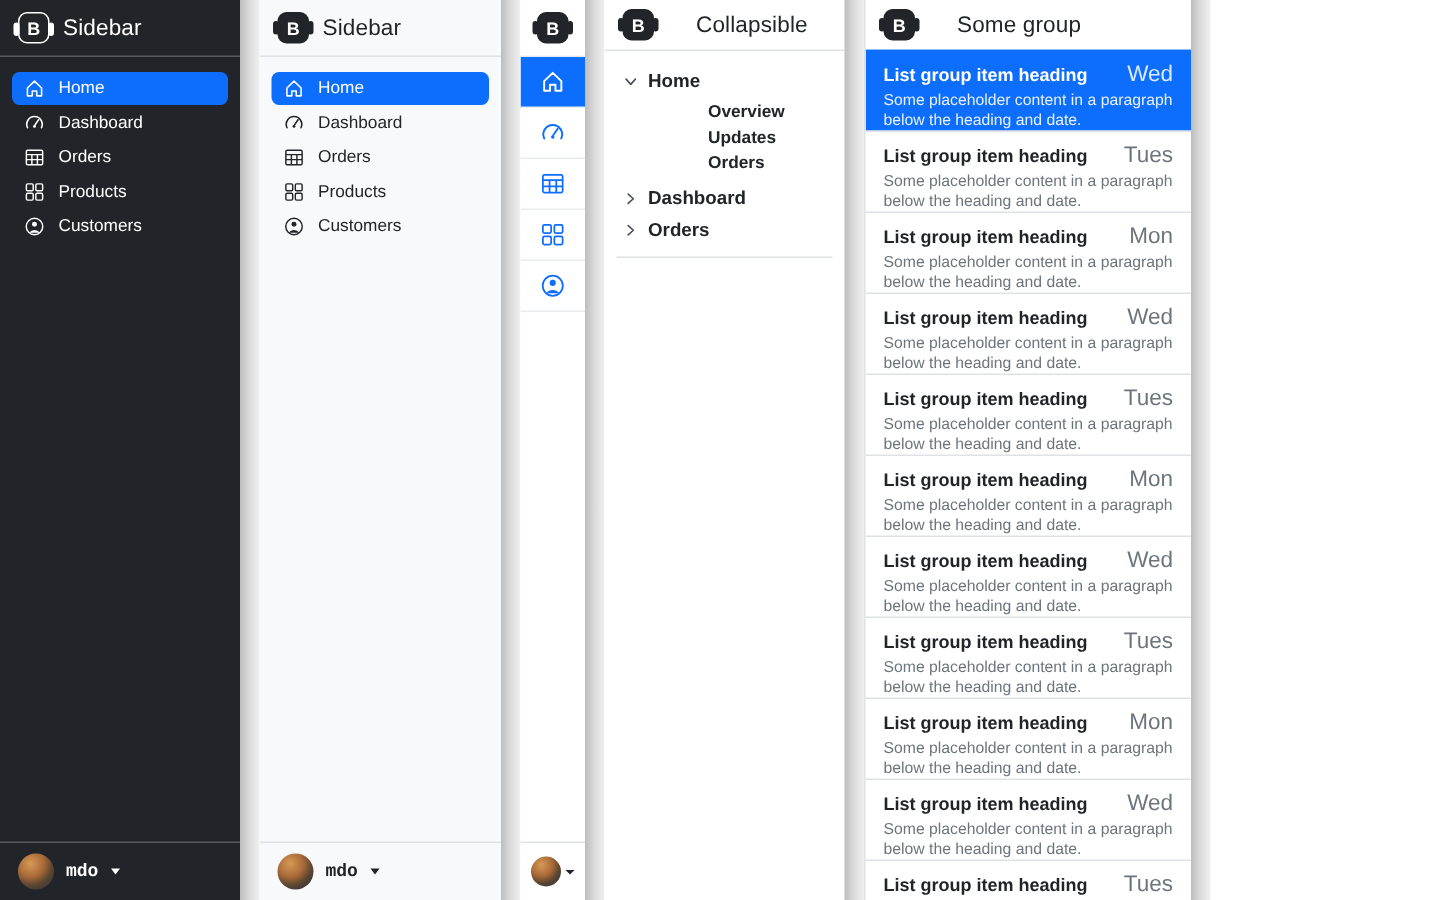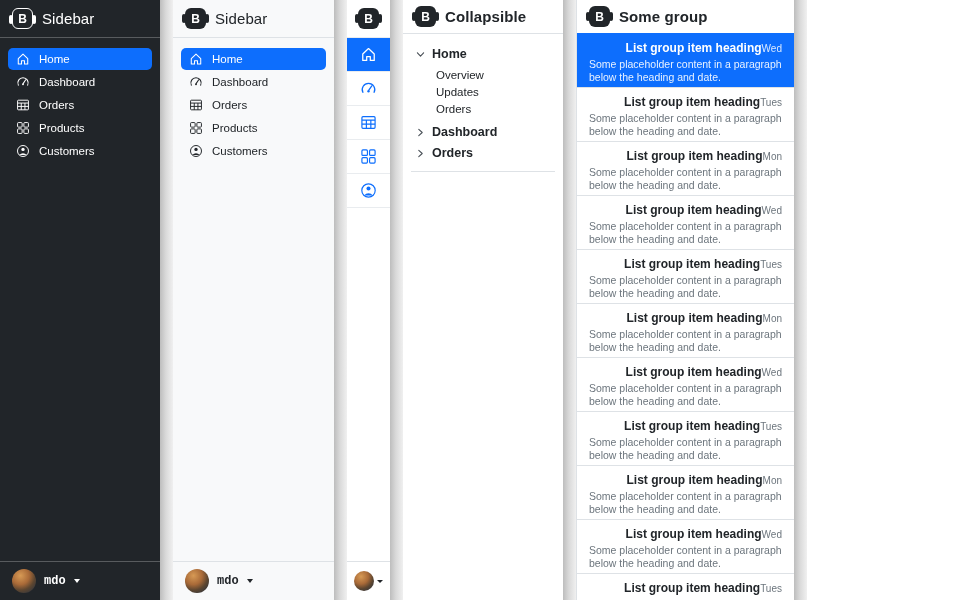--- a/index.html
+++ b/index.html
@@ -11,21 +11,21 @@
   *{box-sizing:border-box;margin:0;padding:0;}
   html,body{width:960px;height:600px;overflow:hidden;background:#fff;}
   body{font-family:"Liberation Sans",sans-serif;color:var(--dark);}
   .stage{display:flex;width:960px;height:600px;background:#fff;overflow:hidden;}
 
   
   .panel{height:600px;display:flex;flex-direction:column;overflow:hidden;flex:0 0 auto;}
   .strip{flex:0 0 13px;height:600px;background:linear-gradient(to right,#bdbdbd 0,#d9d9d9 45%,#f0f0f0 100%);}
   .panel-header{display:flex;align-items:center;gap:9px;padding:8px 12px;flex:0 0 auto;}
   .panel-title{font-size:15px;letter-spacing:.1px;}
-  .semibold{font-weight:700;}
+  .semibold{font-weight:400;margin-left:19px;}
   hr{border:0;border-top:1px solid var(--border);}
   .hr-dark{border-top:1px solid rgba(255,255,255,.25);}
 
   
   .logo{position:relative;width:21px;height:21px;border-radius:6px;display:flex;align-items:center;justify-content:center;
         font-weight:700;font-size:12px;flex:0 0 auto;}
   .logo::before,.logo::after{content:"";position:absolute;top:6px;width:4px;height:9px;border-radius:2px;}
   .logo-dark{background:var(--dark);color:#fff;}
   .logo-dark::before{left:-3px;background:var(--dark);}
   .logo-dark::after{right:-3px;background:var(--dark);}
@@ -67,32 +67,32 @@
 
   
   .p-collapsible{width:160px;background:#fff;}
   .p-collapsible .panel-header{padding:5px 12px;height:33px;}
   .tree{padding:10px 8px 0;}
   .tree-row{display:flex;align-items:center;gap:6px;height:20px;padding:0 4px;font-size:12.5px;font-weight:600;
             color:var(--dark);cursor:pointer;}
   .chevron-icon{width:11px;height:11px;color:#495057;}
   .tree-section.expanded .chevron-icon svg{transform:rotate(90deg);}
   .tree-children{list-style:none;padding:2px 0 4px 25px;}
-  .tree-child{font-size:11.5px;font-weight:400;height:17px;display:flex;align-items:center;color:var(--dark);cursor:pointer;}
+  .tree-child{font-size:11.5px;font-weight:700;height:17px;display:flex;align-items:center;color:var(--dark);cursor:pointer;margin-left:36px;}
   .tree-divider{margin:8px 0 10px;}
   .tree-section{margin-bottom:1px;}
 
   
   .p-list{width:218px;background:#fff;border-left:1px solid var(--border);}
   .p-list .panel-header{padding:5px 12px;height:33px;}
   .lg-scroll{overflow:hidden;flex:1 1 auto;}
   .lg-item{display:block;height:54px;padding:7px 12px;border-top:1px solid var(--border);cursor:pointer;}
-  .lg-head{display:flex;justify-content:flex-end;align-items:baseline;}
+  .lg-head{display:flex;justify-content:space-between;align-items:baseline;}
   .lg-title{font-size:12px;font-weight:700;color:var(--dark);}
-  .lg-date{font-size:10px;color:var(--muted);}
+  .lg-date{font-size:15px;color:var(--muted);}
   .lg-body{font-size:10.5px;line-height:1.25;color:var(--muted);margin-top:3px;white-space:pre-line;}
   .lg-item.active{background:var(--primary);border-color:var(--primary);}
   .lg-item.active .lg-title{color:#fff;}
   .lg-item.active .lg-date{color:rgba(255,255,255,.85);}
   .lg-item.active .lg-body{color:rgba(255,255,255,.9);}
 
   .content-area{flex:1 1 auto;background:#fff;}
 </style>
 </head>
 <body>

